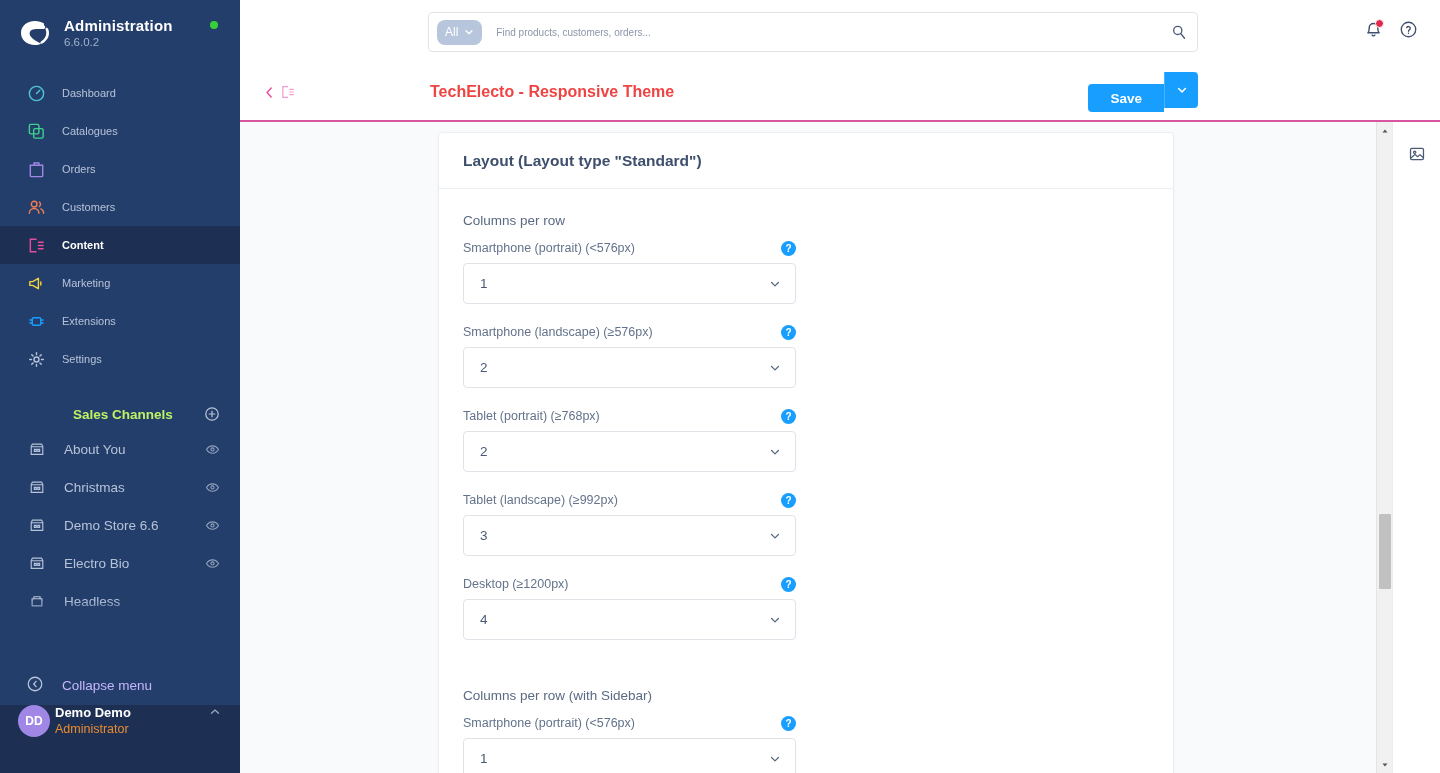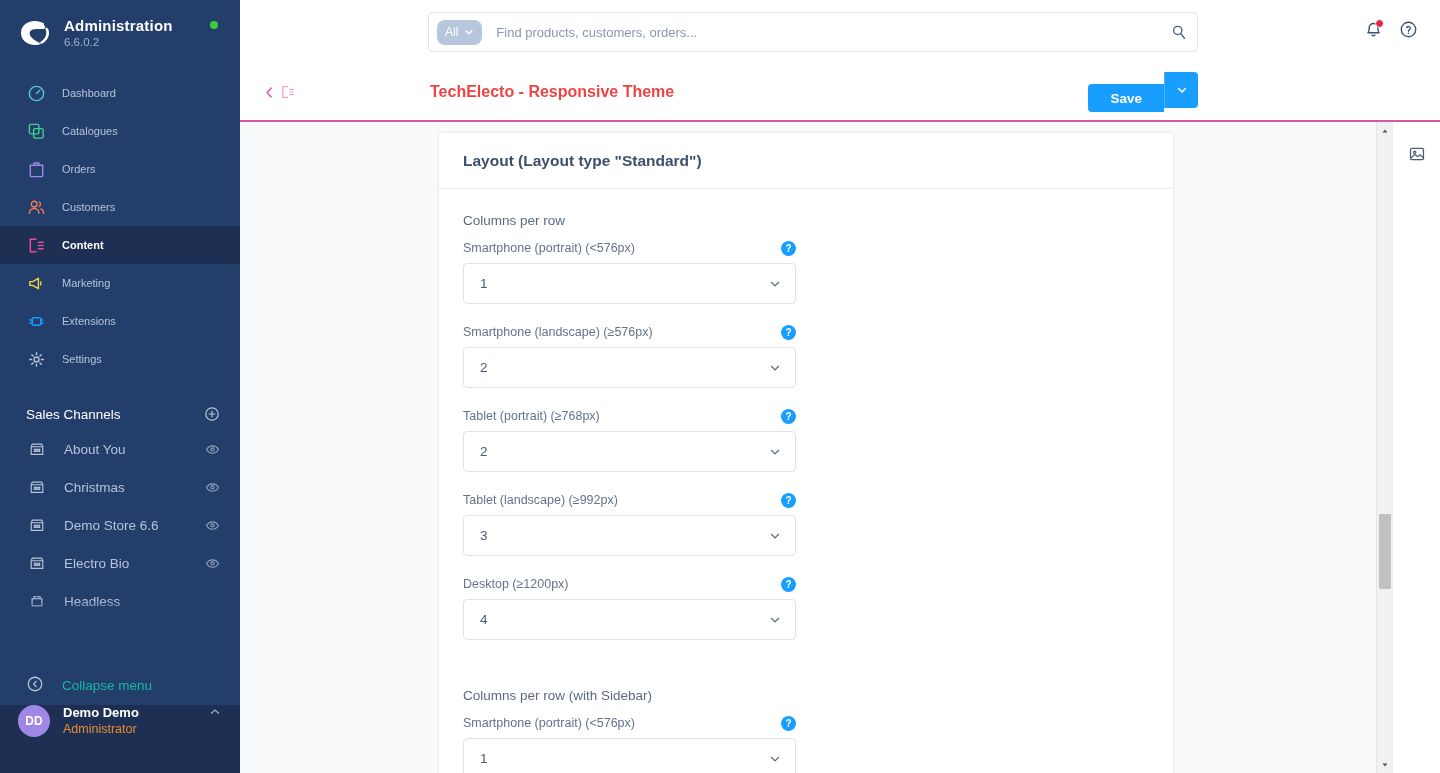--- a/index.html
+++ b/index.html
@@ -34,57 +34,57 @@
     color: #b6c3d8; font-size: 11px;
     cursor: pointer; position: relative;
   }
   .nav-item .ico { width: 20px; height: 20px; margin-right: 16px; display: flex; align-items: center; justify-content: center; flex-shrink: 0; }
   .nav-item.active { background: #1d3054; color: #fff; font-weight: bold; }
 
   .sc-header {
     display: flex; align-items: center; justify-content: space-between;
     padding: 14px 20px 8px 26px; margin-top: 14px;
   }
-  .sc-title { color: #ffffff; font-size: 13.5px; font-weight: normal; }
+  .sc-title { color: #bef264; font-size: 13.5px; font-weight: bold; margin-left: 47px; }
   .sc-add { cursor: pointer; display: flex; }
 
   .sc-item {
     display: flex; align-items: center;
     height: 38px; padding: 0 20px 0 28px;
     color: #b6c3d8; font-size: 13.5px; cursor: pointer;
   }
   .sc-item .ico { width: 18px; height: 18px; margin-right: 18px; display: flex; align-items: center; justify-content: center; flex-shrink: 0; }
   .sc-item .label { flex: 1; }
   .sc-item .eye { opacity: .75; display: flex; }
   .sc-list { position: relative; overflow: hidden; max-height: 196px; }
   .sc-fade { position: absolute; left: 0; right: 0; bottom: 0; height: 26px;
              background: linear-gradient(to bottom, rgba(36,62,107,0) 0%, #243e6b 85%); pointer-events: none; }
 
   .collapse {
     display: flex; align-items: center;
     height: 40px; padding-left: 26px;
-    color: #14b8a6; font-size: 13.5px; cursor: pointer;
+    color: #c4b5fd; font-size: 13.5px; cursor: pointer;
     position: absolute; left: 0; right: 0; bottom: 68px;
   }
   .collapse .ico { width: 20px; height: 20px; margin-right: 16px; display: flex; }
 
   .profile {
     position: absolute; left: 0; right: 0; bottom: 0;
     height: 68px; background: #1d3054;
     display: flex; padding: 0 18px;
     cursor: pointer;
   }
   .avatar {
     width: 32px; height: 32px; border-radius: 50%;
     background: #a087e6; color: #fff;
     font-size: 12px; font-weight: bold;
     display: flex; align-items: center; justify-content: center;
     flex-shrink: 0;
   }
-  .profile-text { margin-left: 13px; flex: 1; }
+  .profile-text { margin-left: 5px; flex: 1; }
   .profile-name { color: #fff; font-size: 13px; font-weight: bold; line-height: 16px; }
   .profile-role { color: #e88c30; font-size: 12.5px; line-height: 16px; }
   .profile-caret { display: flex; opacity: .8; }
 
   
   .main { flex: 1; height: 773px; display: flex; flex-direction: column; position: relative; background: #fff; }
 
   .topbar {
     height: 64px; background: #fff;
     display: flex; align-items: center;
@@ -97,21 +97,21 @@
     background: #fff; display: flex; align-items: center; padding: 0 10px 0 8px;
   }
   .search-chip {
     display: flex; align-items: center; gap: 6px;
     background: #b7c6dd; color: #fff;
     border-radius: 8px; height: 25px; padding: 0 8px;
     font-size: 12px; cursor: pointer;
   }
   .search-input {
     flex: 1; border: 0; outline: 0; margin-left: 14px;
-    font-size: 13px; color: #4a5568;
+    font-size: 10px; color: #4a5568;
     font-family: "Liberation Sans", sans-serif; background: transparent;
   }
   .search-input::placeholder { color: #8b96a8; }
   .search-go { display: flex; cursor: pointer; }
   .topright { position: absolute; right: 22px; top: 20px; display: flex; align-items: center; gap: 16px; }
   .bell { position: relative; cursor: pointer; display: flex; }
   .bell-dot { position: absolute; right: -1px; top: -1px; width: 9px; height: 9px; border-radius: 50%; background: #de294c; border: 1.5px solid #fff; }
 
   .pagehead {
     height: 56px; background: #fff; position: relative;

